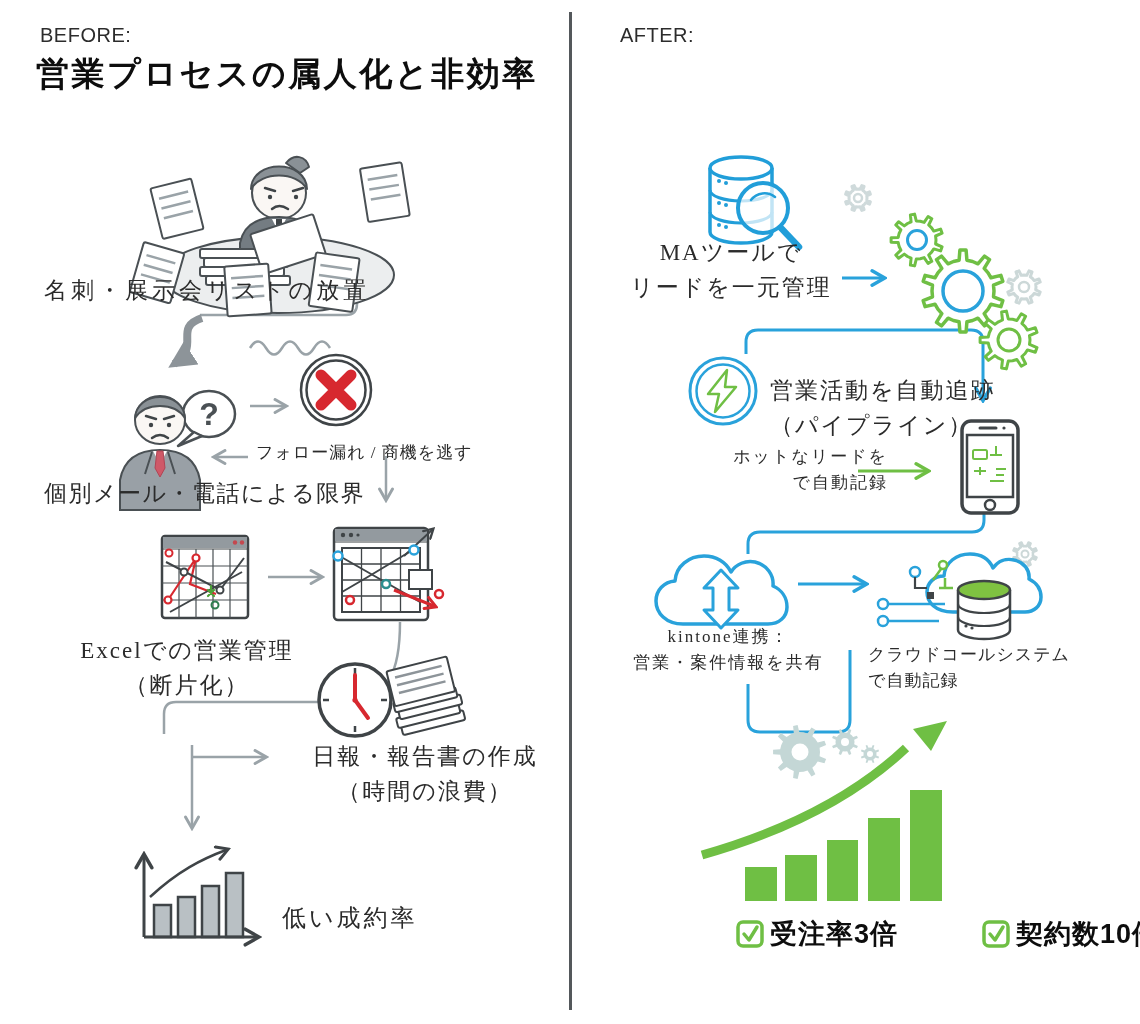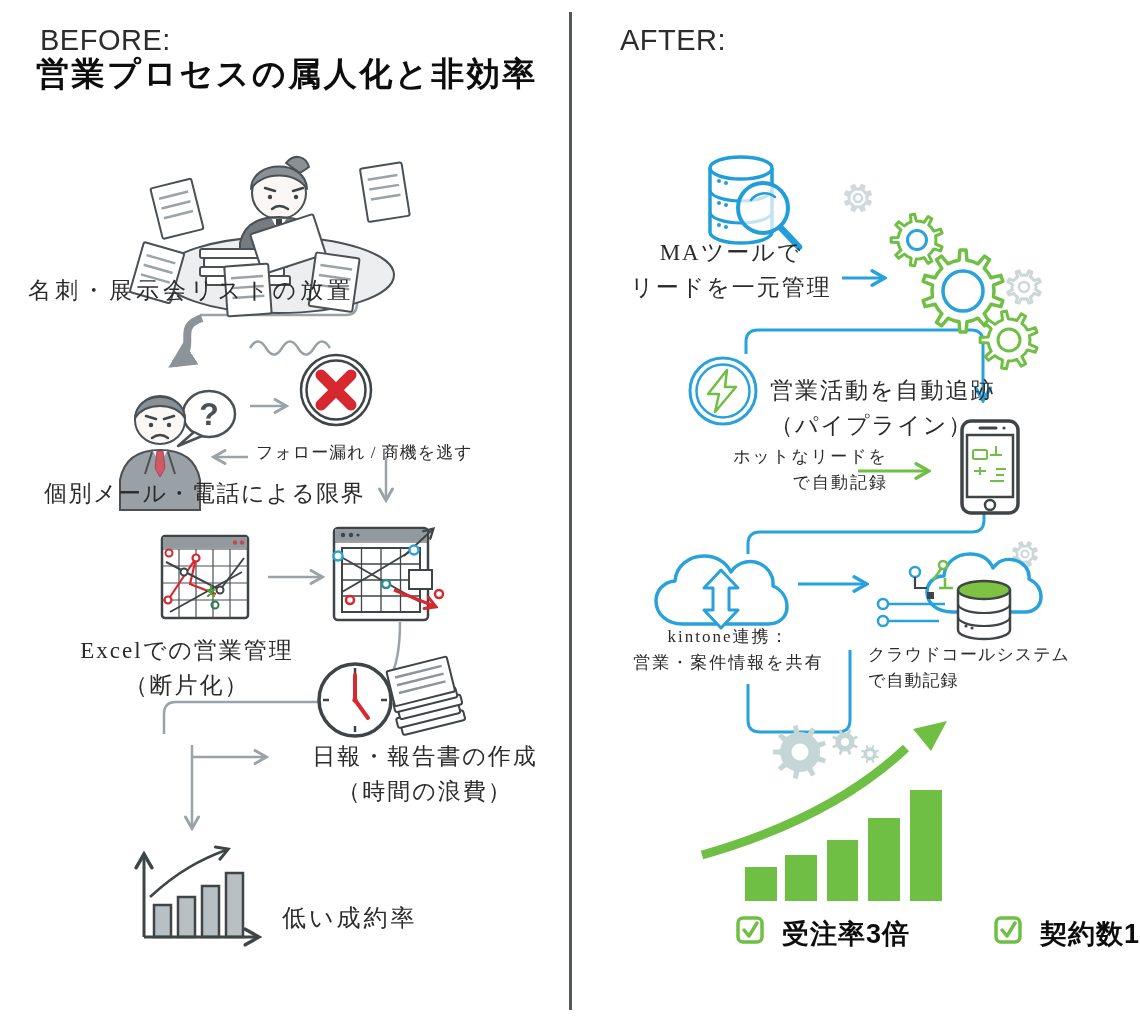--- a/index.html
+++ b/index.html
@@ -1,28 +1,28 @@
 <!DOCTYPE html>
 <html><head>
 <meta charset="utf-8">
 <style>
   html,body{margin:0;padding:0;background:#fff;}
   .canvas{position:relative;width:1140px;height:1024px;background:#ffffff;overflow:hidden;
           font-family:"Liberation Sans","DejaVu Sans",sans-serif;}
   .abs{position:absolute;}
-  .kicker{font-size:29px;color:#2c2c2c;letter-spacing:.5px;}
+  .kicker{font-size:20px;color:#2c2c2c;letter-spacing:.5px;}
   .big-title{font-size:33px;font-weight:900;color:#0d0d0d;letter-spacing:2.5px;white-space:nowrap;}
   .jp{font-family:"Liberation Serif","DejaVu Serif",serif;color:#2b2b2b;font-size:23px;
       letter-spacing:2px;white-space:nowrap;line-height:1.5;}
   .jp.small{font-size:17px;}
   .center{text-align:center;}
   .right{text-align:right;}
   .divider{position:absolute;left:569px;top:12px;width:3px;height:998px;background:#54585b;}
   .results{display:flex;gap:36px;align-items:center;}
-  .result-item{display:flex;gap:18px;padding-left:48px;}
+  .result-item{display:flex;gap:6px;align-items:center;padding-left:48px;}
   .result-label{font-size:27px;font-weight:900;color:#0d0d0d;letter-spacing:1px;white-space:nowrap;}
   svg{display:block;overflow:visible;}
 </style>
 </head>
 <body>
 
 <div class="canvas">
 
   <svg width="0" height="0" style="position:absolute" aria-hidden="true">
     <defs>
@@ -107,21 +107,21 @@
     <g transform="rotate(8 205 140)">
       <rect x="184" y="112" width="44" height="54" rx="2" fill="#fff" stroke="#4a5054" stroke-width="2"></rect>
       <path d="M190,124 h32 M190,134 h32 M190,144 h32" stroke="#9aa3a8" stroke-width="2.5" fill="none"></path>
     </g>
     <g transform="rotate(-4 120 148)">
       <rect x="98" y="122" width="44" height="50" rx="2" fill="#fff" stroke="#4a5054" stroke-width="2"></rect>
       <path d="M104,134 h32 M104,144 h32 M104,154 h32" stroke="#9aa3a8" stroke-width="2.5" fill="none"></path>
     </g>
   </svg>
 
-  <div class="abs jp" style="left:28px;top:274px;letter-spacing:4px;">名刺・展示会リストの放置</div>
+  <div class="abs jp" style="left:44px;top:274px;letter-spacing:4px;">名刺・展示会リストの放置</div>
 
   <svg class="abs" style="left:112px;top:378px;" width="150" height="138">
     <g>
       <ellipse cx="97" cy="36" rx="26" ry="23" fill="#fff" stroke="#4a5054" stroke-width="2.5"></ellipse>
       <path d="M82,54 L66,68 L90,58 Z" fill="#fff" stroke="#4a5054" stroke-width="2.5" stroke-linejoin="round"></path>
       <text x="97" y="47" text-anchor="middle" font-size="32" font-weight="bold" fill="#4a5054">?</text>
     </g>
     <g>
       <ellipse cx="48" cy="42" rx="25" ry="24" fill="#faf7f4" stroke="#4a5054" stroke-width="2"></ellipse>
       <path d="M23,40 C25,12 71,12 73,40 C62,24 34,24 23,40 Z" fill="#8a9196" stroke="#4a5054" stroke-width="2" stroke-linejoin="round"></path>

